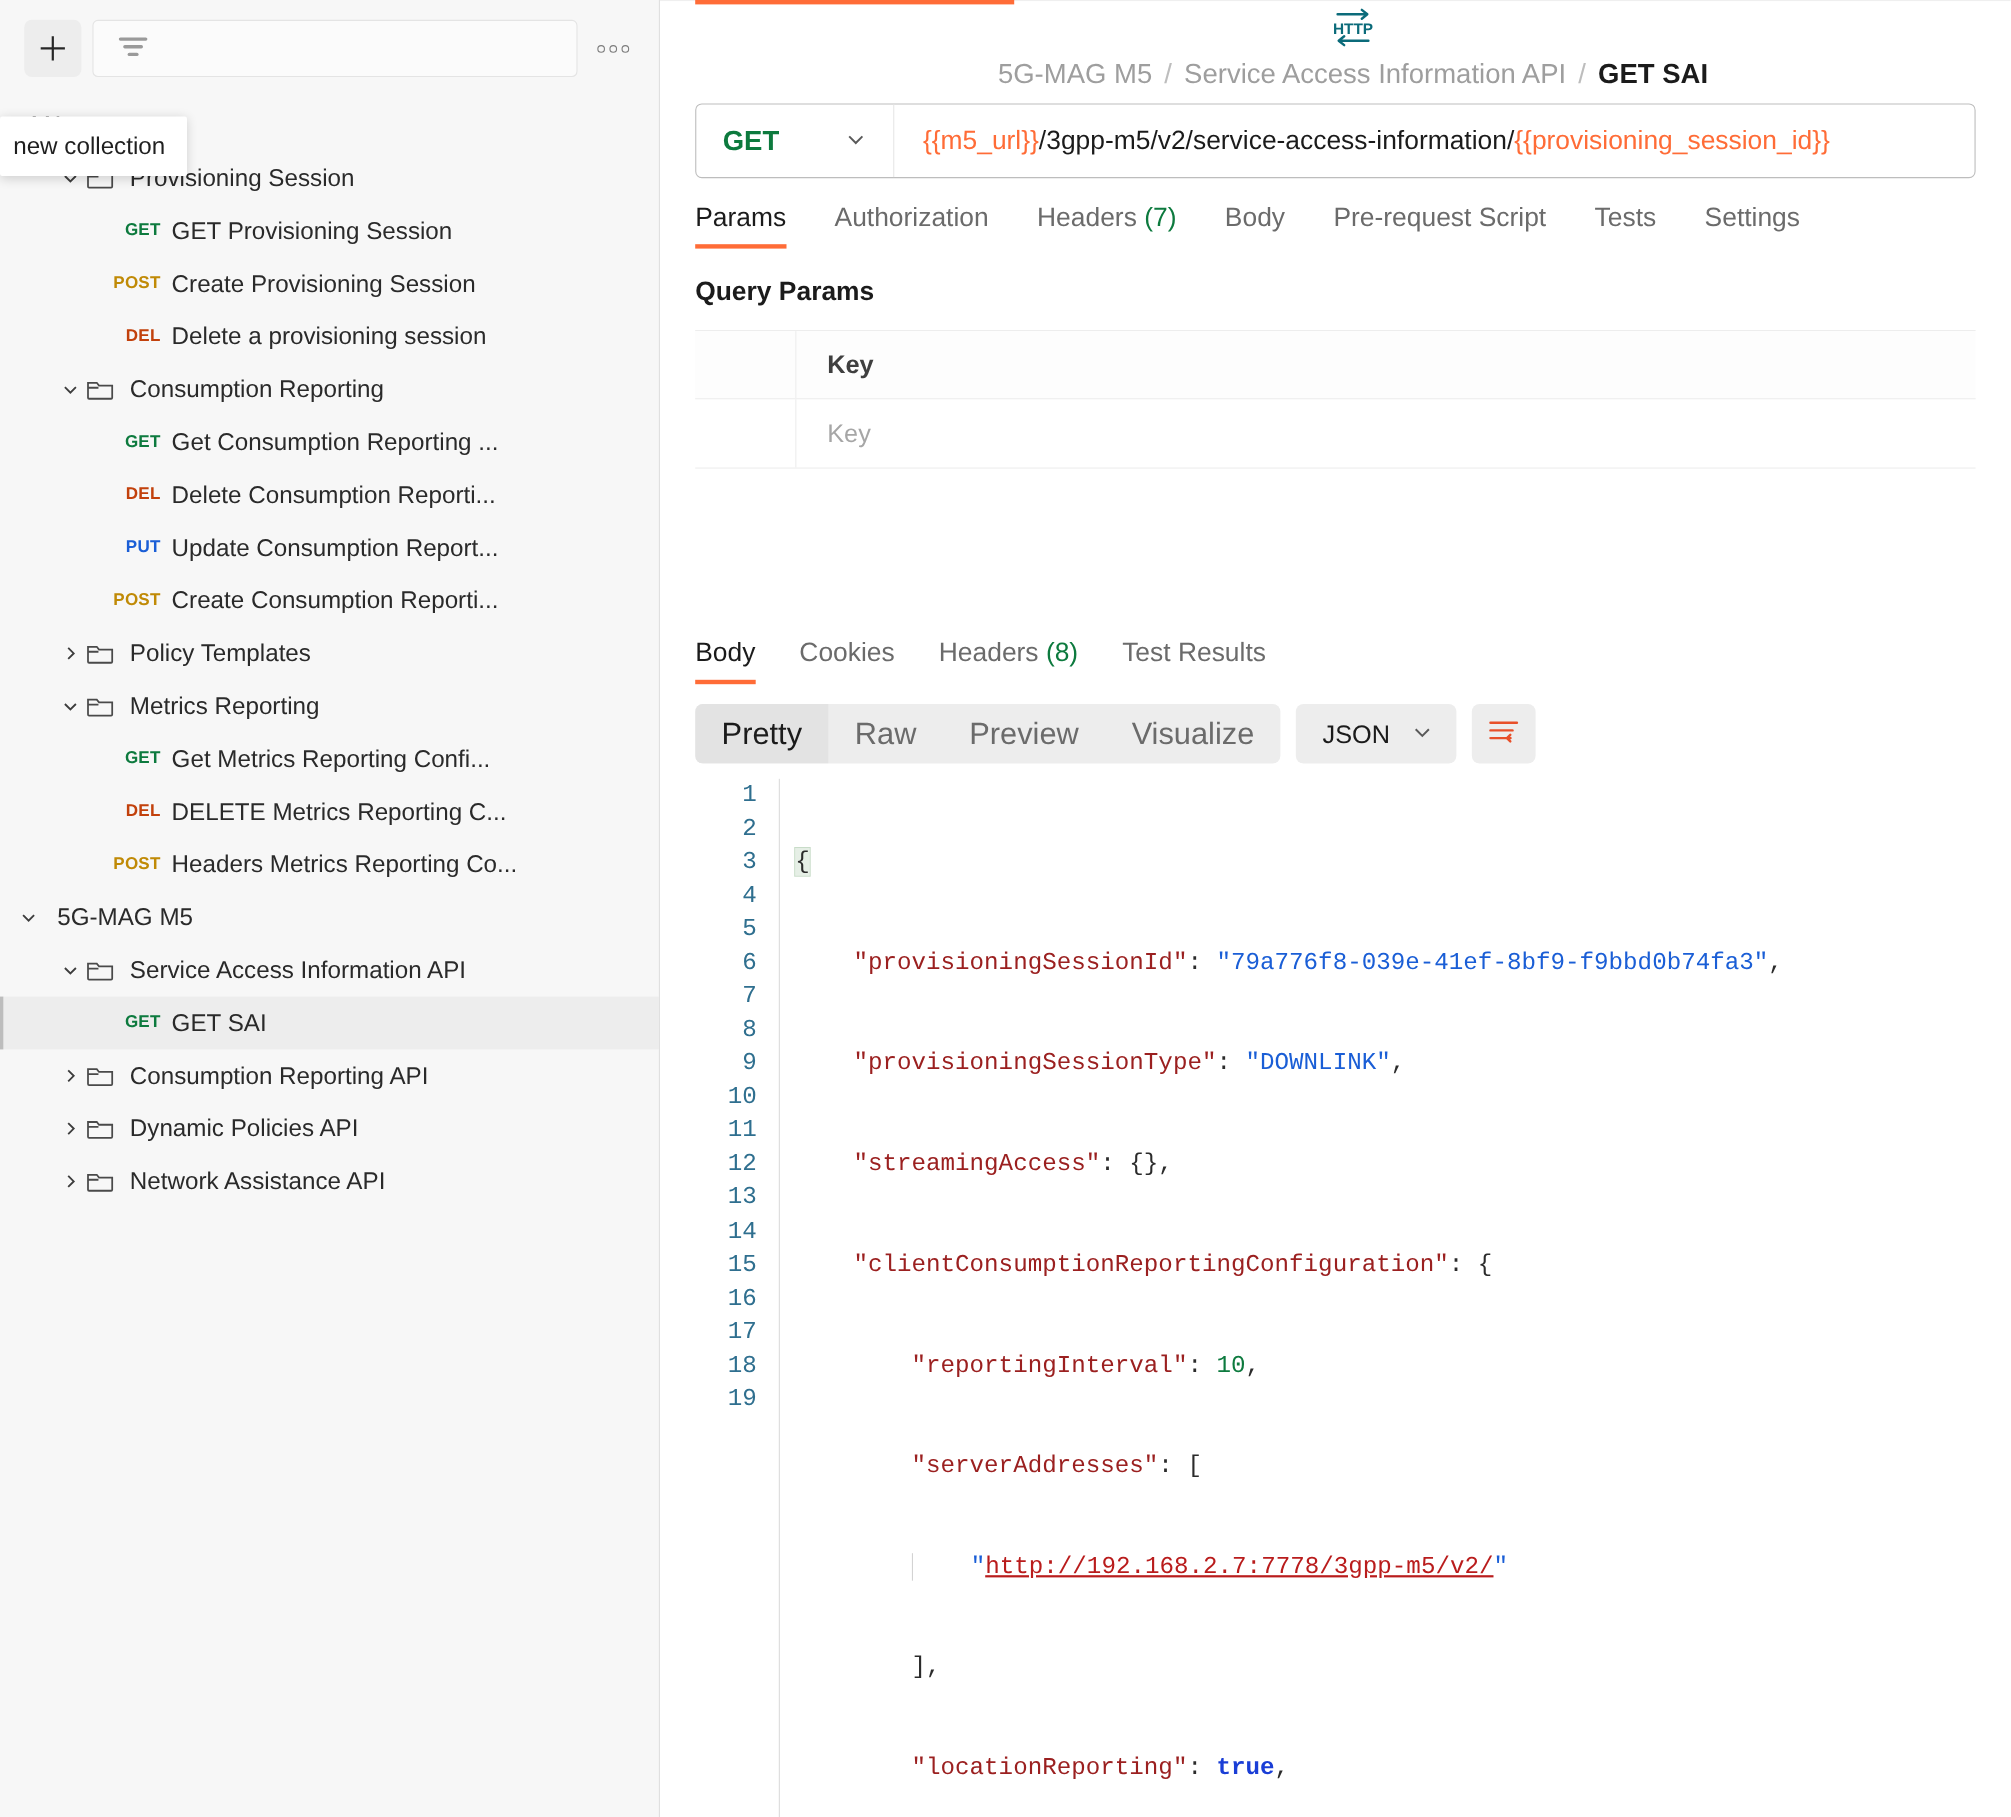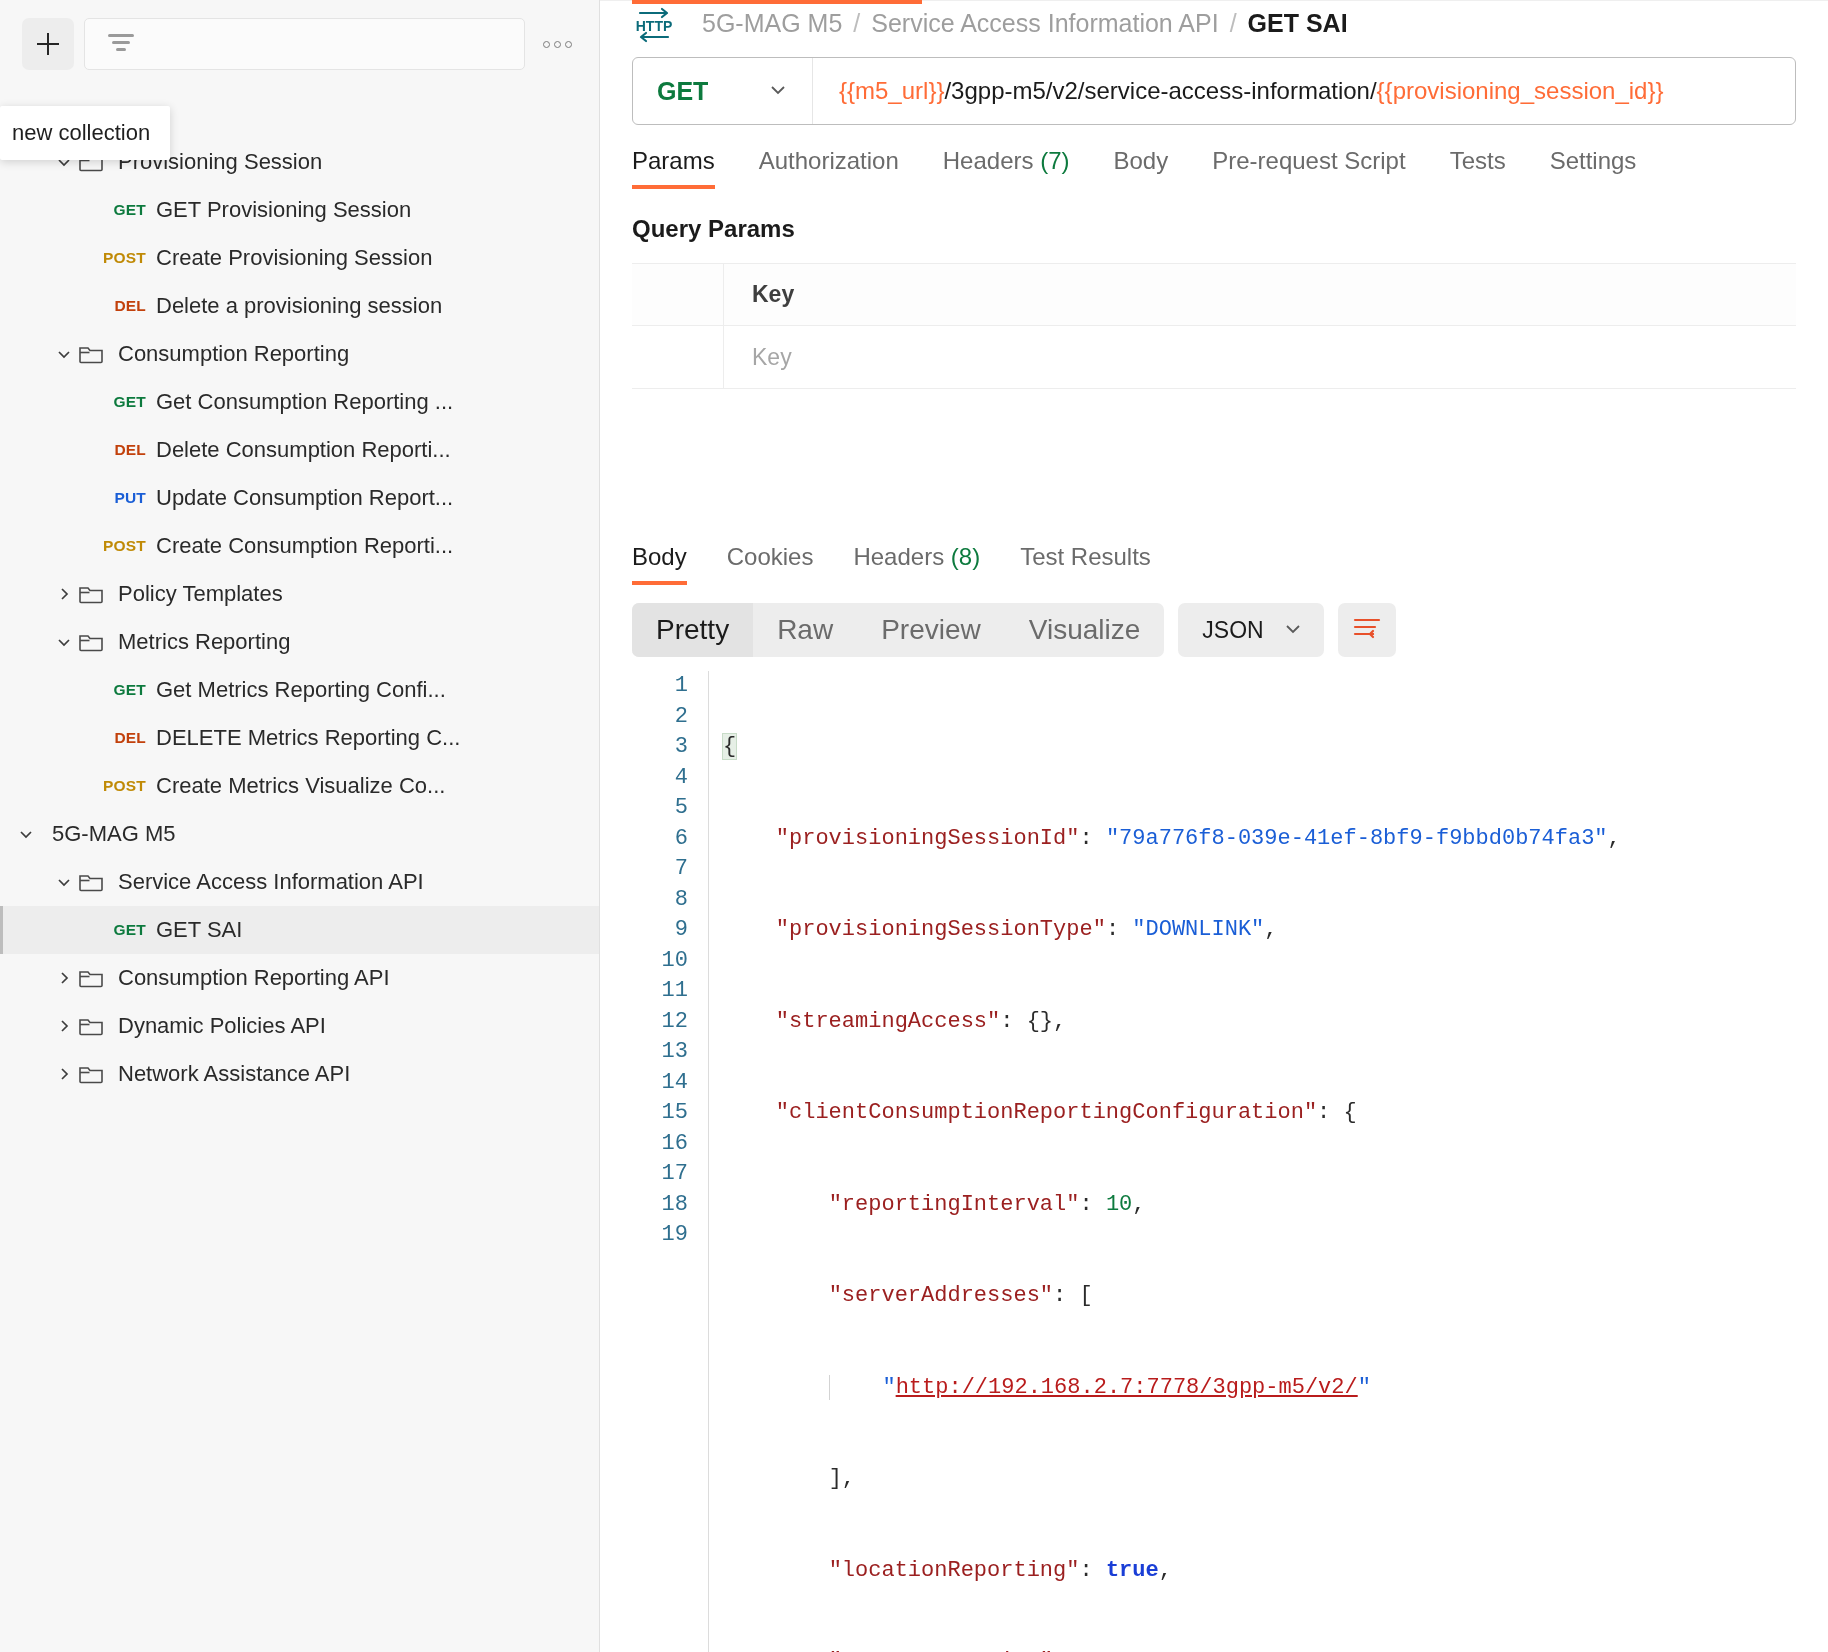--- a/index.html
+++ b/index.html
@@ -88,21 +88,21 @@
     box-shadow: 0 2px 10px rgba(0,0,0,.16);
     border-radius: 2px;
     z-index: 50; white-space: nowrap;
   }
 
   
   .main { flex: 1 1 auto; display: flex; flex-direction: column; min-width: 0; background:#fff; }
   .tab-strip { height: 6px; position: relative; background:#fff; border-bottom:1px solid #efefef;}
   .tab-strip .active-tab { position:absolute; left:32px; top:0; width:290px; height:4px; background:#ff6c37; }
 
-  .breadcrumb-bar { height: 90px; display:flex; align-items:center; padding-left:32px; gap: 26px; }
+  .breadcrumb-bar { height: 90px; display:flex; align-items:center; padding-left:32px; gap: 8px; flex-direction: column; }
   .http-ico { flex:0 0 auto; display:flex; align-items:center; }
   .crumbs { font-size: 25px; color: #9e9e9e; display:flex; align-items:center; gap: 11px; }
   .crumbs .sep { color:#bdbdbd; }
   .crumbs .cur { color: #1b1b1b; font-weight: 700; }
 
   .url-row { padding: 12px 32px 0 32px; }
   .url-box {
     height: 68px; border: 1px solid #bdbdbd; border-radius: 6px;
     display:flex; align-items:stretch; background:#fff;
     width: 100%;
@@ -314,21 +314,21 @@
       <div class="row lvl-r">
         <span class="method m-get">GET</span>
         <span class="row-label">Get Metrics Reporting Confi...</span>
       </div>
       <div class="row lvl-r">
         <span class="method m-del">DEL</span>
         <span class="row-label">DELETE Metrics Reporting C...</span>
       </div>
       <div class="row lvl-r">
         <span class="method m-post">POST</span>
-        <span class="row-label">Create Metrics Visualize Co...</span>
+        <span class="row-label">Headers Metrics Reporting Co...</span>
       </div>
 
       <div class="row lvl-c" style="padding-left:12px;">
         <span class="chev">
             <svg width="20" height="20" viewBox="0 0 20 20">
               <polyline points="5,8 10,13 15,8" fill="none" stroke="#3d3d3d" stroke-width="1.7"></polyline>
             </svg>
           </span>
         <span class="row-label" style="margin-left:12px;">5G-MAG M5</span>
       </div>

